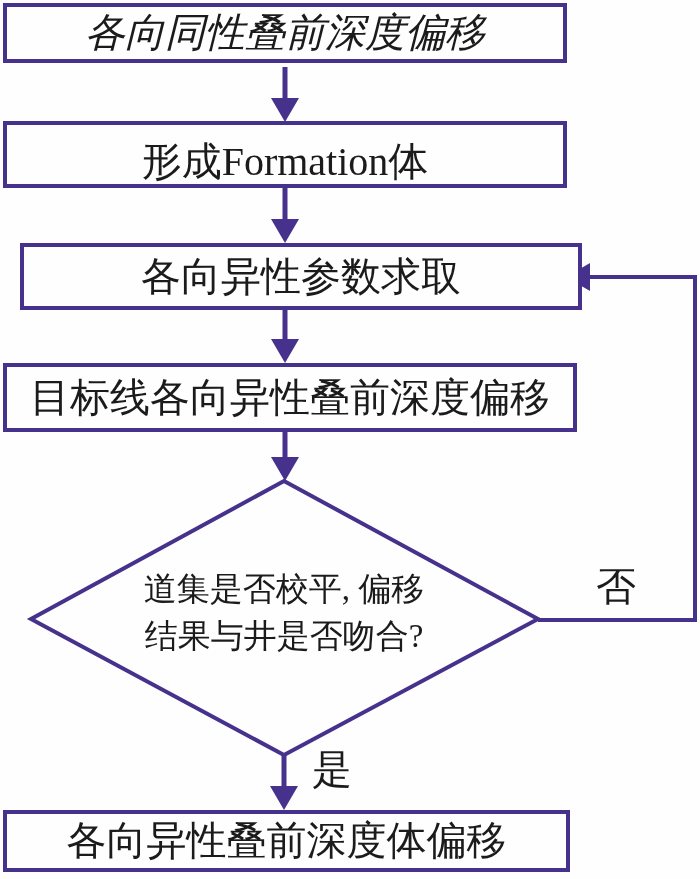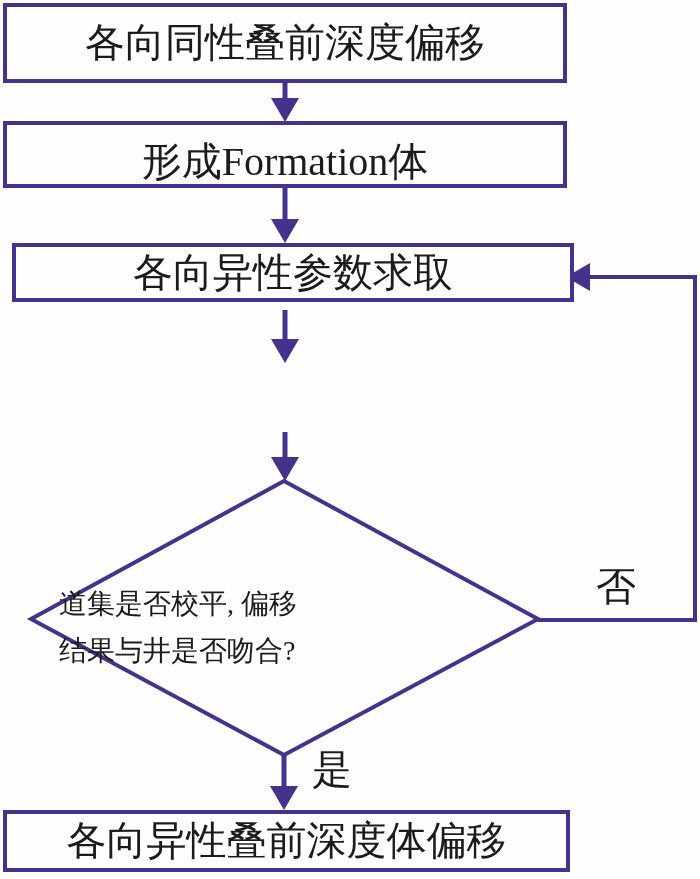--- a/index.html
+++ b/index.html
@@ -37,33 +37,33 @@
     border: 4px solid var(--line);
     background: var(--background);
     display: flex;
     align-items: center;
     justify-content: center;
     font-size: 40px;
     line-height: 1.1;
     white-space: nowrap;
     color: var(--text);
   }
-  #box-step1 { left: 3px;  top: 3px;   width: 564px; height: 80px; }
+  #box-step1 { left: 3px;  top: 3px;   width: 564px; height: 60px; font-style: italic; }
   #box-step2 { left: 3px;  top: 121px; width: 564px; height: 67px; align-items: flex-end; }
-  #box-step3 { left: 12px;  top: 243px; width: 562px; height: 59px; }
+  #box-step3 { left: 20px;  top: 243px; width: 562px; height: 67px; }
   #box-step4 { left: 3px;  top: 363px; width: 574px; height: 69px; }
   #box-step5 { left: 3px;  top: 810px; width: 567px; height: 62px; text-align: center; }
 
   #decision-text {
     position: absolute;
     left: 59px;
-    top: 580px;
+    top: 566px;
     width: 450px;
-    text-align: left;
-    font-size: 28px;
+    text-align: center;
+    font-size: 33px;
     line-height: 47px;
     color: var(--text);
   }
   .edge-label {
     position: absolute;
     font-size: 40px;
     line-height: 1;
     color: var(--text);
   }
   #label-yes { left: 312px; top: 750px; }
@@ -114,20 +114,23 @@
   </div>
 
   <div class="node" id="box-step2">
     <span>形成Formation体</span>
   </div>
 
   <div class="node" id="box-step3">
     <span>各向异性参数求取</span>
   </div>
 
+  <div class="node" id="box-step4">
+    <span>目标线各向异性叠前深度偏移</span>
+  </div>
 
   <div id="decision-text">
     <div>道集是否校平, 偏移</div>
     <div>结果与井是否吻合?</div>
   </div>
 
   <div class="edge-label" id="label-yes">是</div>
   <div class="edge-label" id="label-no">否</div>
 
   <div class="node" id="box-step5">

